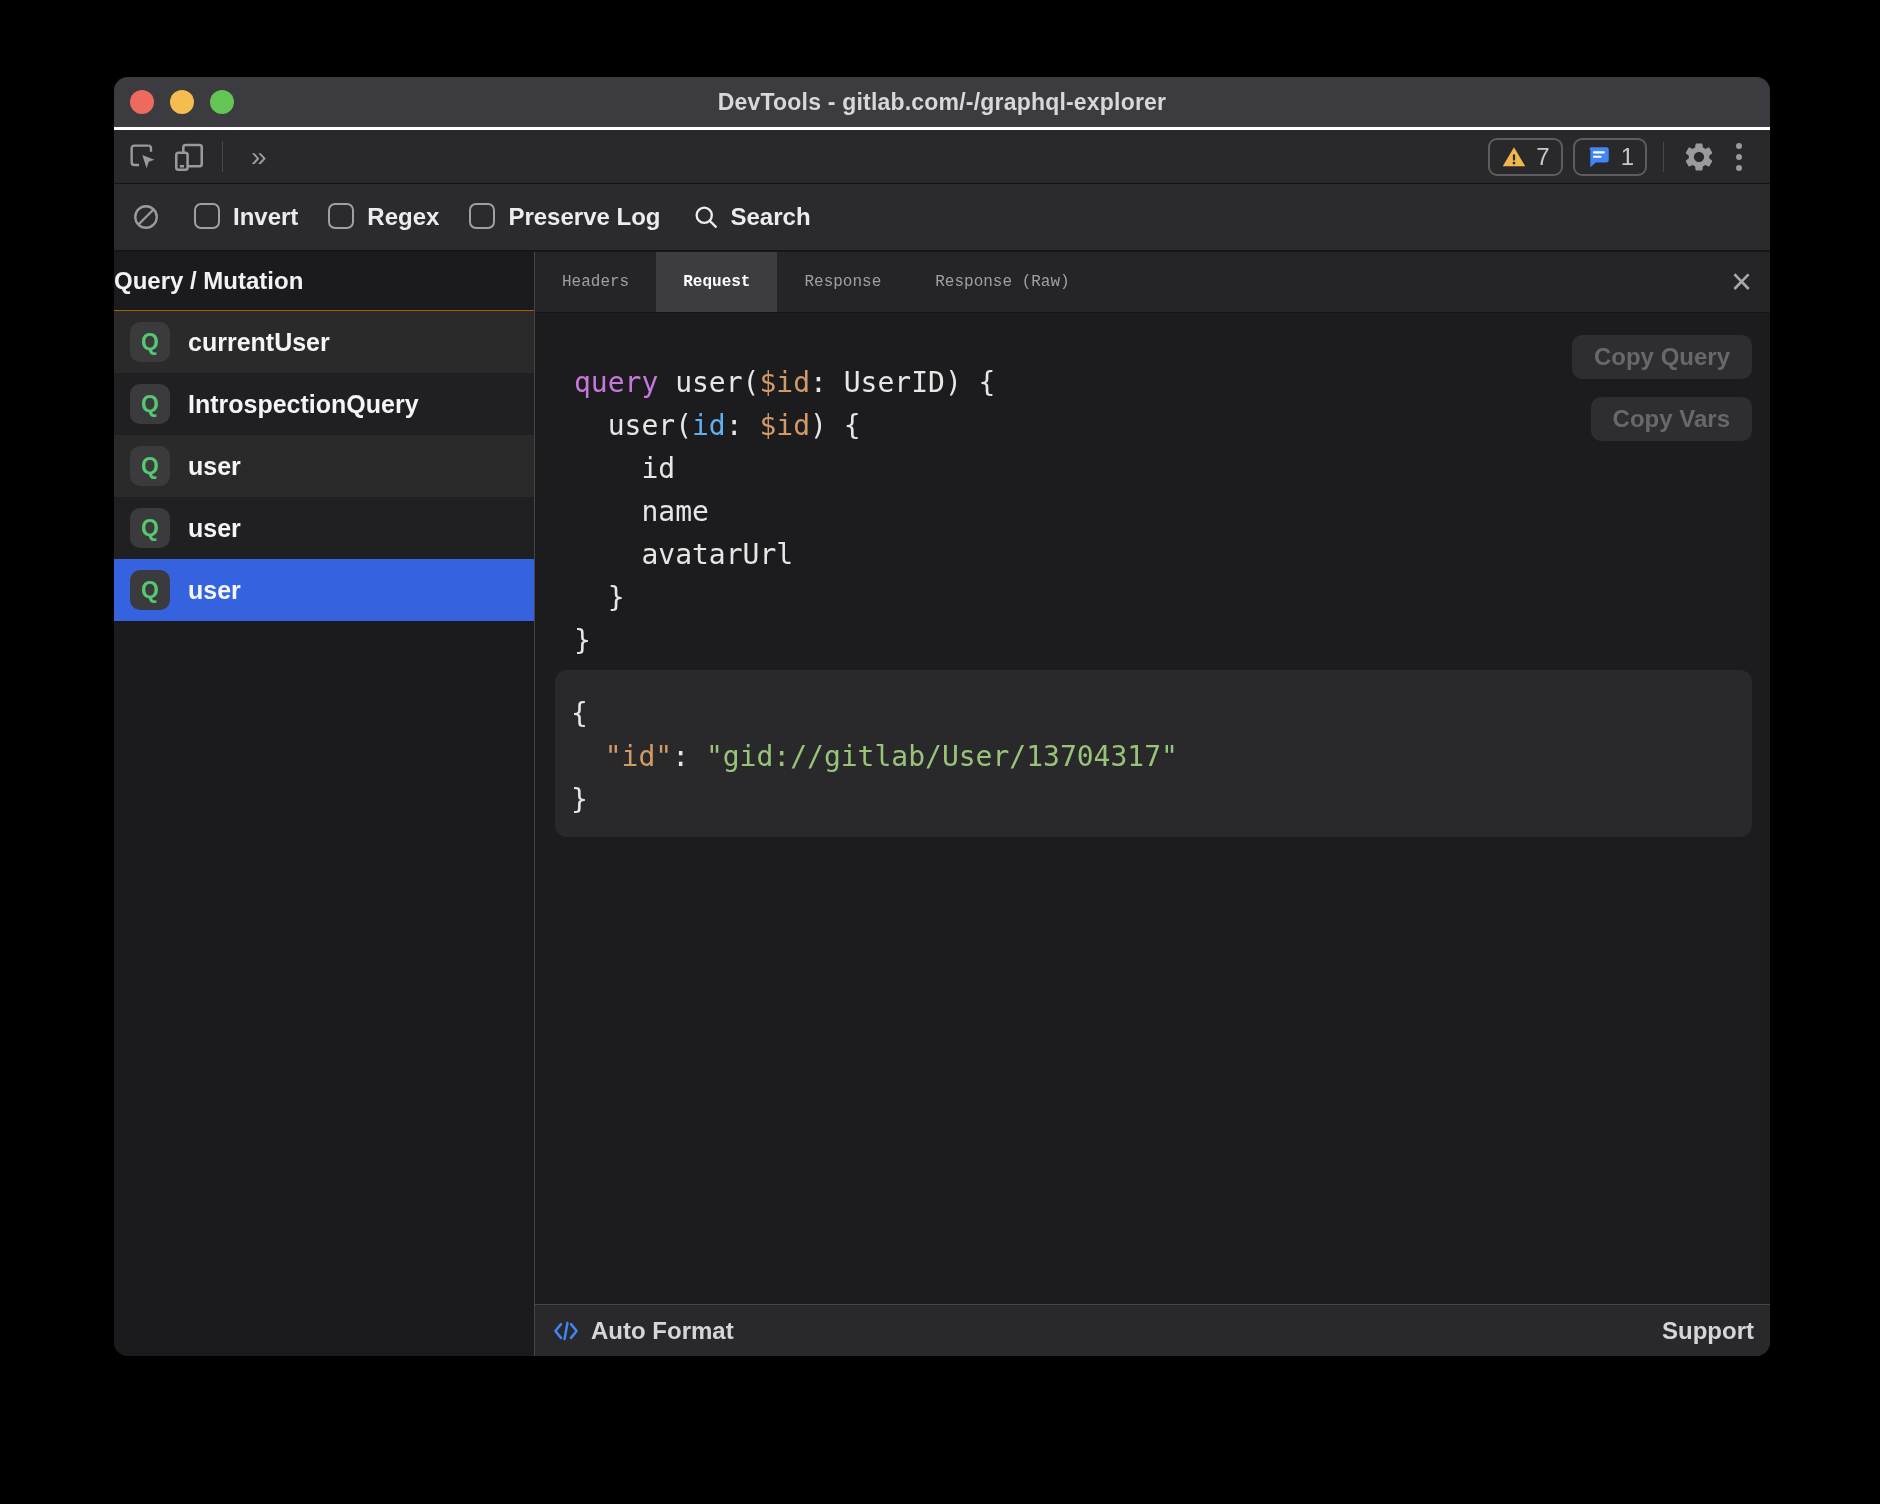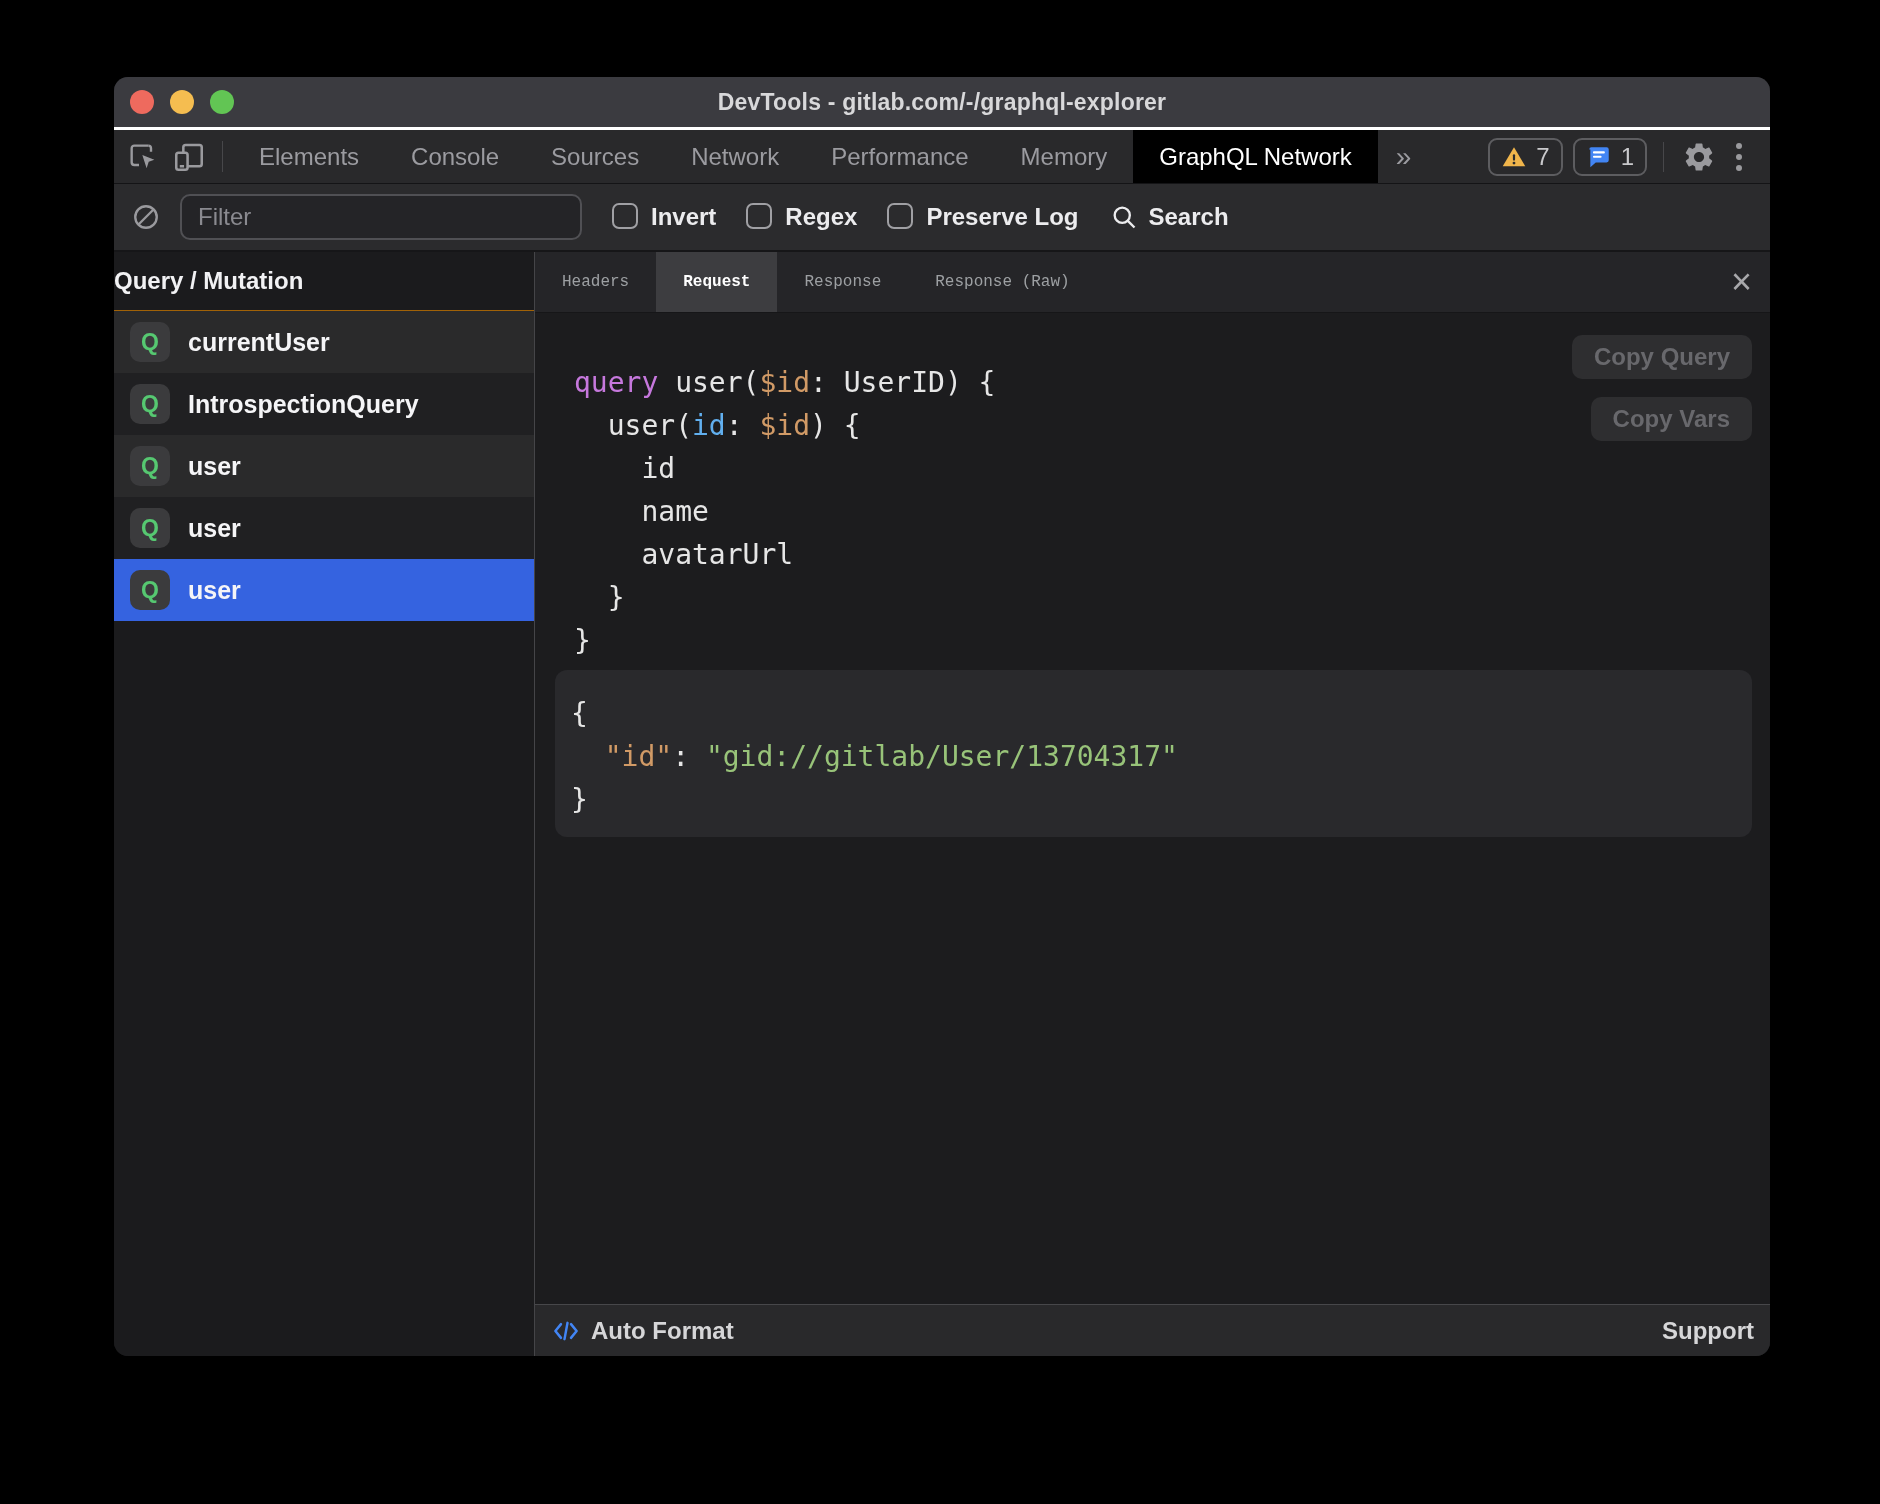--- a/index.html
+++ b/index.html
@@ -120,29 +120,20 @@
     </span>
     <span class="tb-icon">
       <svg width="34" height="34" viewBox="0 0 24 24" fill="none" stroke="#9a9a9e" stroke-width="1.8">
         <rect x="8" y="3.5" width="13" height="15" rx="1.6"></rect>
         <rect x="3" y="9" width="8" height="12" rx="1.6" fill="#29292b"></rect>
         <line x1="5.5" y1="18.5" x2="8.5" y2="18.5"></line>
       </svg>
     </span>
     <span class="tb-sep"></span>
 
-    <div class="tabs">
-      <div class="tab">Elements</div>
-      <div class="tab">Console</div>
-      <div class="tab">Sources</div>
-      <div class="tab">Network</div>
-      <div class="tab">Performance</div>
-      <div class="tab">Memory</div>
-      <div class="tab active">GraphQL Network</div>
-    </div>
     <div class="chevron-more">»</div>
 
     <div class="tb-right">
       <div class="badge">
         <span>
           <svg width="26" height="26" viewBox="0 0 24 24">
             <path d="M12 3 L22.4 20.5 H1.6 Z" fill="#f0b54b"></path>
             <rect x="11" y="9.4" width="2" height="6" rx="1" fill="#2b2b2d"></rect>
             <circle cx="12" cy="17.6" r="1.3" fill="#2b2b2d"></circle>
           </svg>
@@ -173,21 +164,20 @@
     </div>
   </div>
 
   <div class="filterbar">
     <span class="tb-icon" style="width:36px;">
       <svg width="30" height="30" viewBox="0 0 24 24" fill="none" stroke="#9a9a9e" stroke-width="1.9">
         <circle cx="12" cy="12" r="8.6"></circle>
         <line x1="6" y1="18" x2="18" y2="6"></line>
       </svg>
     </span>
-    <input class="filter-input" type="text" placeholder="Filter" style="">
     <div class="chk-group">
       <span class="chk"></span>
       <span class="chk-label">Invert</span>
     </div>
     <div class="chk-group">
       <span class="chk"></span>
       <span class="chk-label">Regex</span>
     </div>
     <div class="chk-group">
       <span class="chk"></span>

